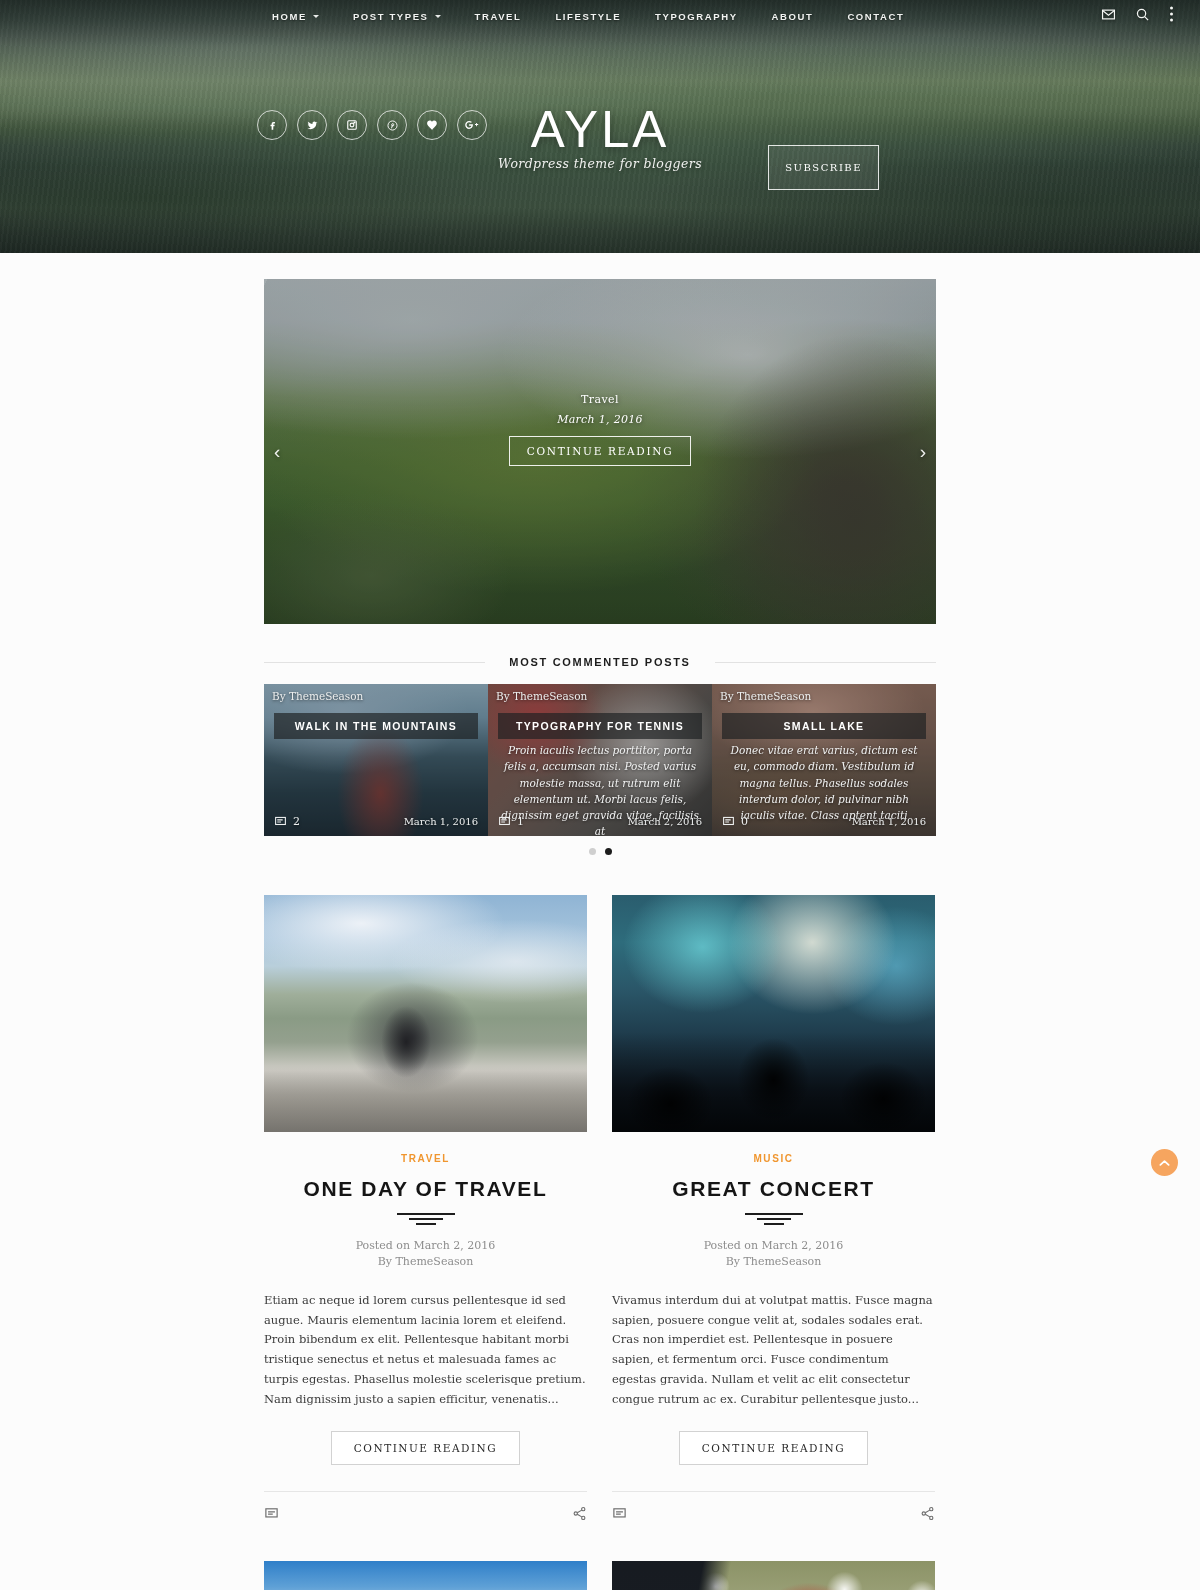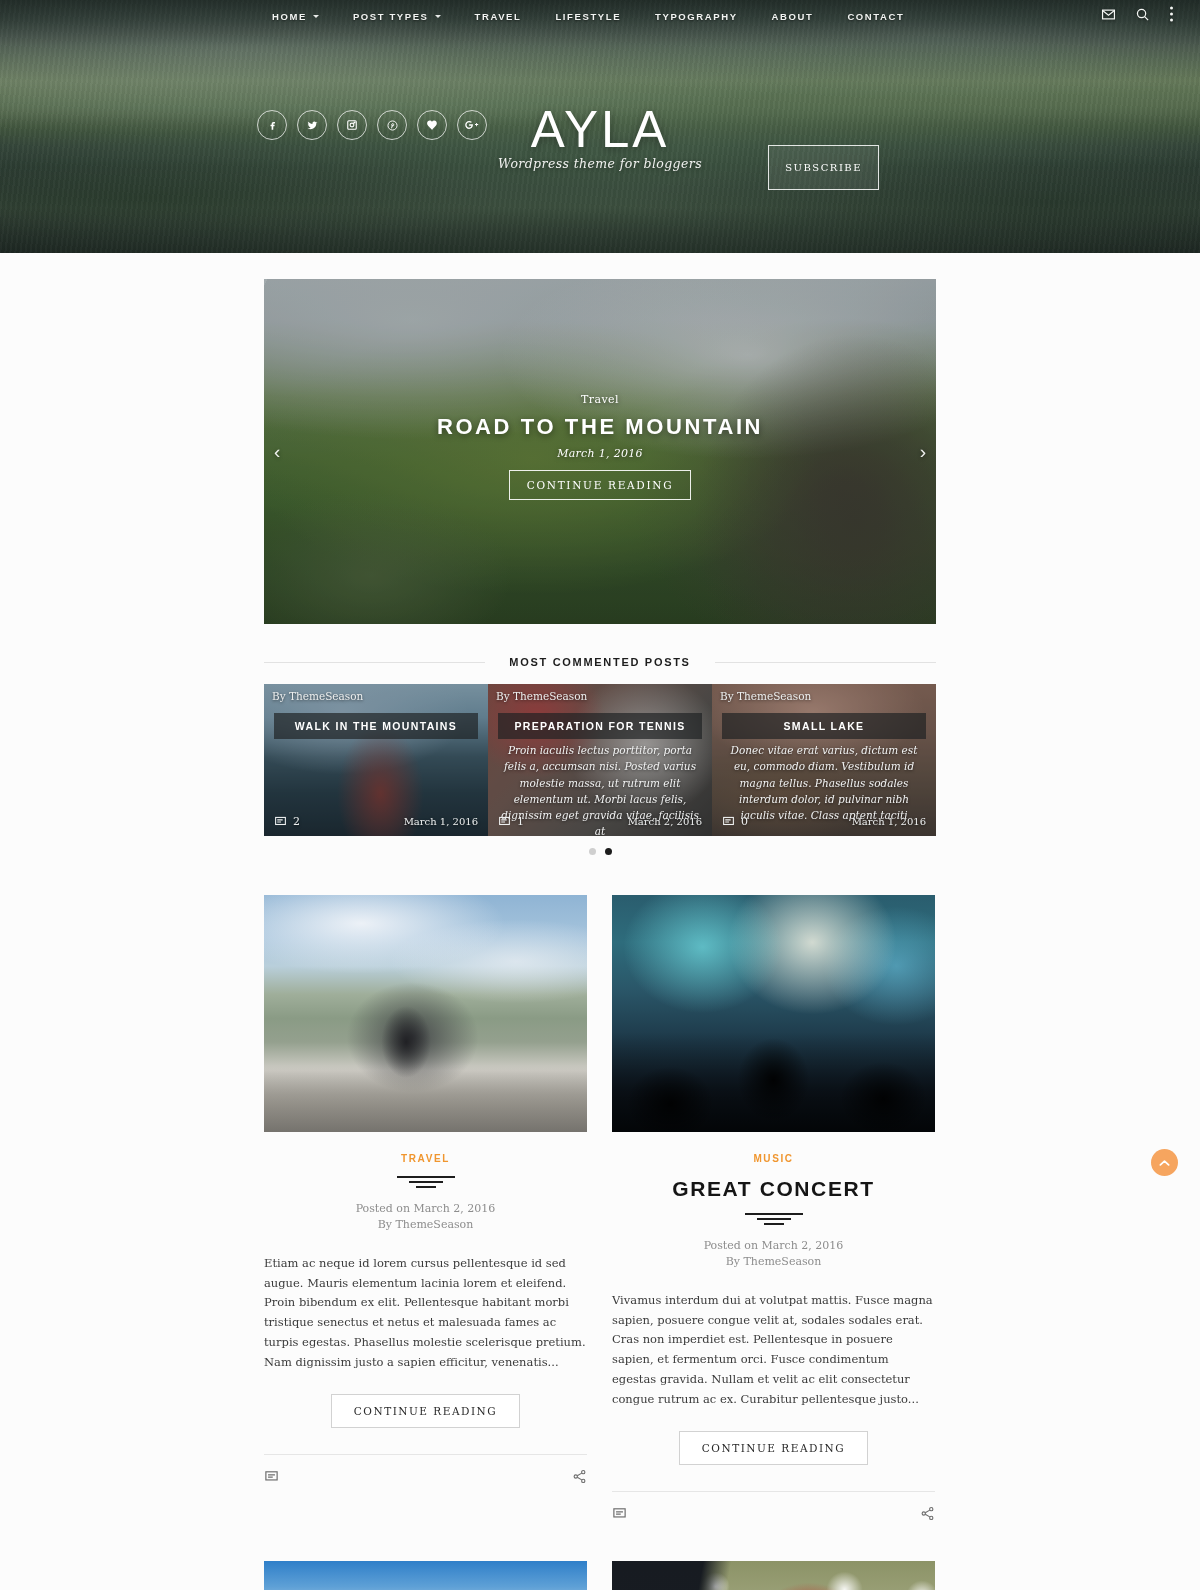--- a/index.html
+++ b/index.html
@@ -506,21 +506,20 @@
 <div class="page">
   <div class="container">
 
     <div class="feat-slider">
       <div class="feat-photo"></div>
       <div class="feat-scrim"></div>
       <div class="feat-arrow left">‹</div>
       <div class="feat-arrow right">›</div>
       <div class="feat-caption">
         <div class="feat-cat">Travel</div>
-        <div class="feat-title">ROAD TO THE MOUNTAIN</div>
         <div class="feat-date">March 1, 2016</div>
         <div class="feat-cta">CONTINUE READING</div>
       </div>
     </div>
 
     <div class="sec-head">
       <div class="sec-line"></div>
       <div class="sec-title">MOST COMMENTED POSTS</div>
       <div class="sec-line"></div>
     </div>
@@ -544,21 +543,21 @@
           </div>
           <div class="mc-date">March 1, 2016</div>
         </div>
       </div>
 
       <div class="mc-card">
         <div class="mc-bg b"></div>
         <div class="mc-shade"></div>
         <div class="mc-author">By ThemeSeason</div>
         <div class="mc-titlebar">
-          <div class="mc-title">PREPARATION FOR TENNIS</div>
+          <div class="mc-title">TYPOGRAPHY FOR TENNIS</div>
         </div>
         <div class="mc-excerpt">Proin iaculis lectus porttitor, porta felis a, accumsan nisi. Posted varius molestie massa, ut rutrum elit elementum ut. Morbi lacus felis, dignissim eget gravida vitae, facilisis at</div>
         <div class="mc-foot">
           <div class="mc-comments">
             <svg width="13" height="13" viewBox="0 0 24 24" fill="none" stroke="#eef0f0" stroke-width="2">
               <rect x="3" y="4.5" width="18" height="13"></rect>
                 <path d="M6 9h10M6 13h7"></path>
             </svg>
             <span class="mc-cnum">1</span>
           </div>
@@ -591,20 +590,21 @@
     <div class="mc-dots">
       <span class="dot"></span>
       <span class="dot active"></span>
     </div>
 
     <div class="grid">
 
       <article class="post">
         <div class="post-thumb thumb-travel"></div>
         <span class="post-cat">TRAVEL</span>
+        <div class="post-title">ONE DAY OF TRAVEL</div>
         <div class="title-sep">
           <div class="l1"></div>
             <div class="l2"></div>
             <div class="l3"></div>
         </div>
         <div class="post-meta">
           <div>Posted on March 2, 2016</div>
           <div class="author">By ThemeSeason</div>
         </div>
         <p class="post-excerpt">Etiam ac neque id lorem cursus pellentesque id sed augue. Mauris elementum lacinia lorem et eleifend. Proin bibendum ex elit. Pellentesque habitant morbi tristique senectus et netus et malesuada fames ac turpis egestas. Phasellus molestie scelerisque pretium. Nam dignissim justo a sapien efficitur, venenatis...</p>

